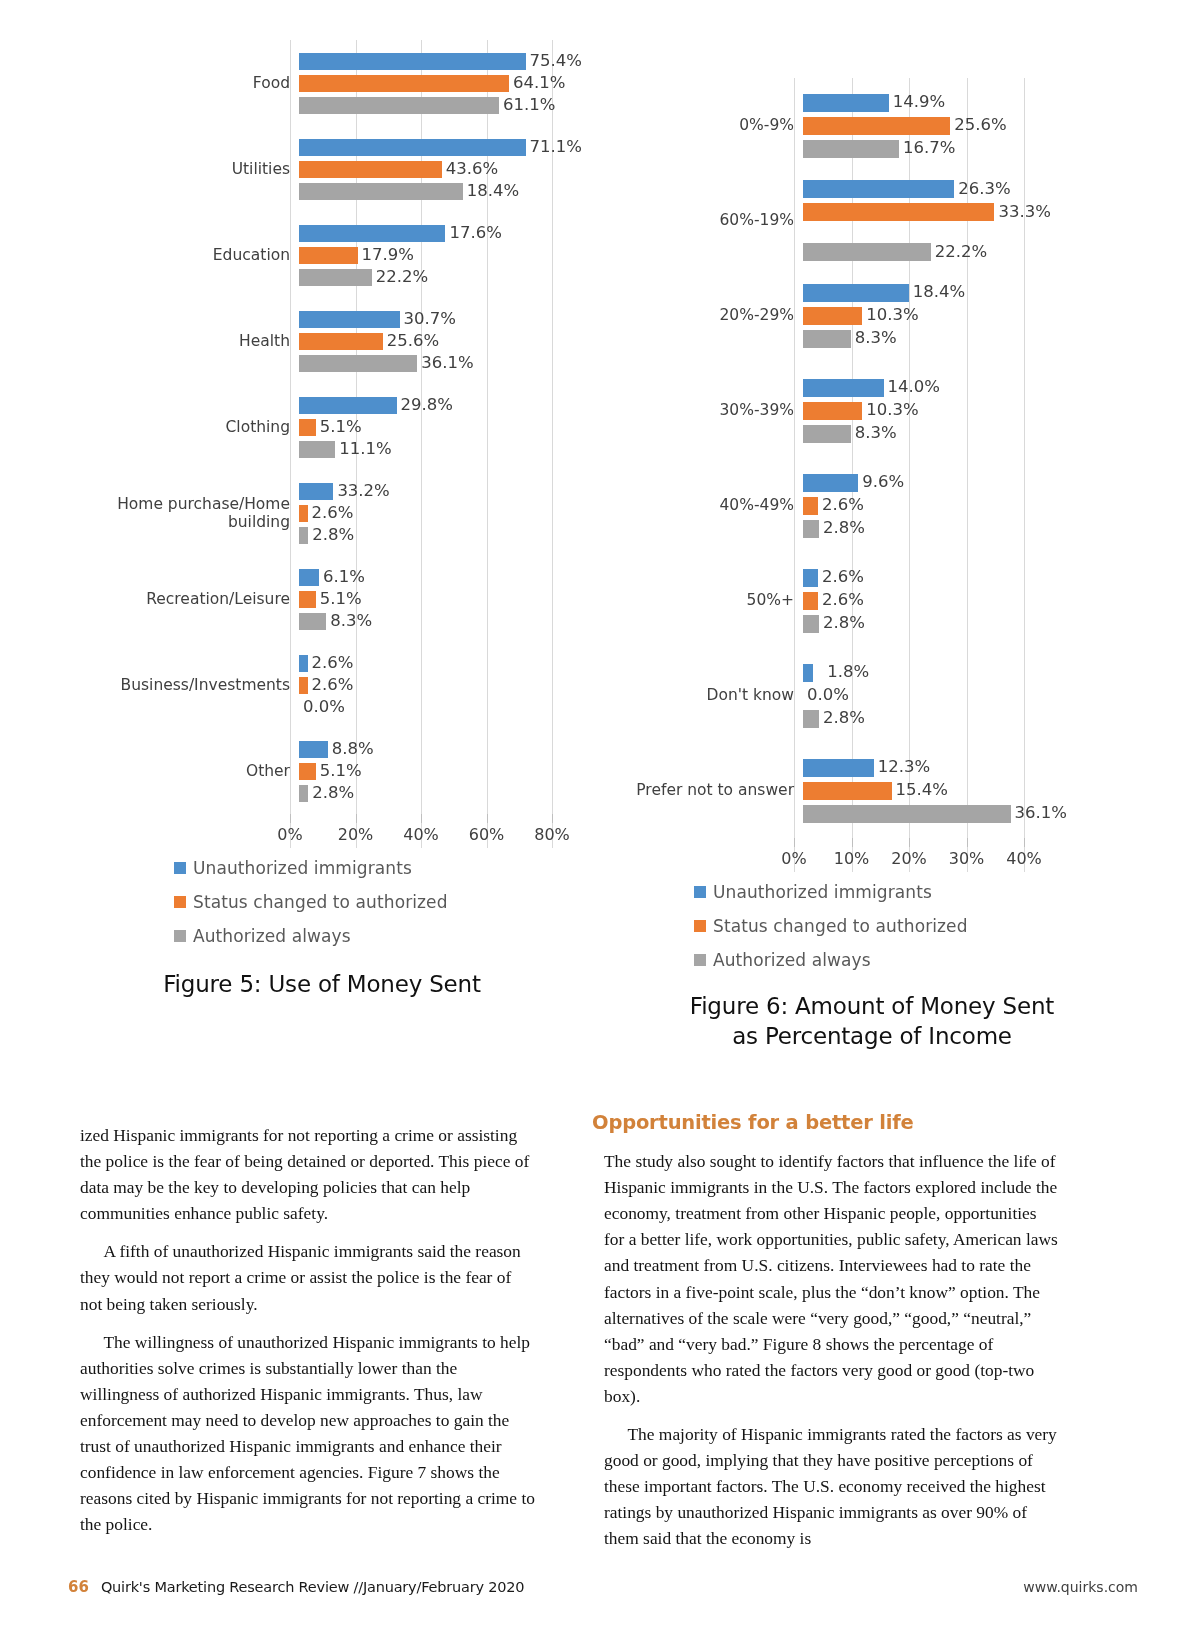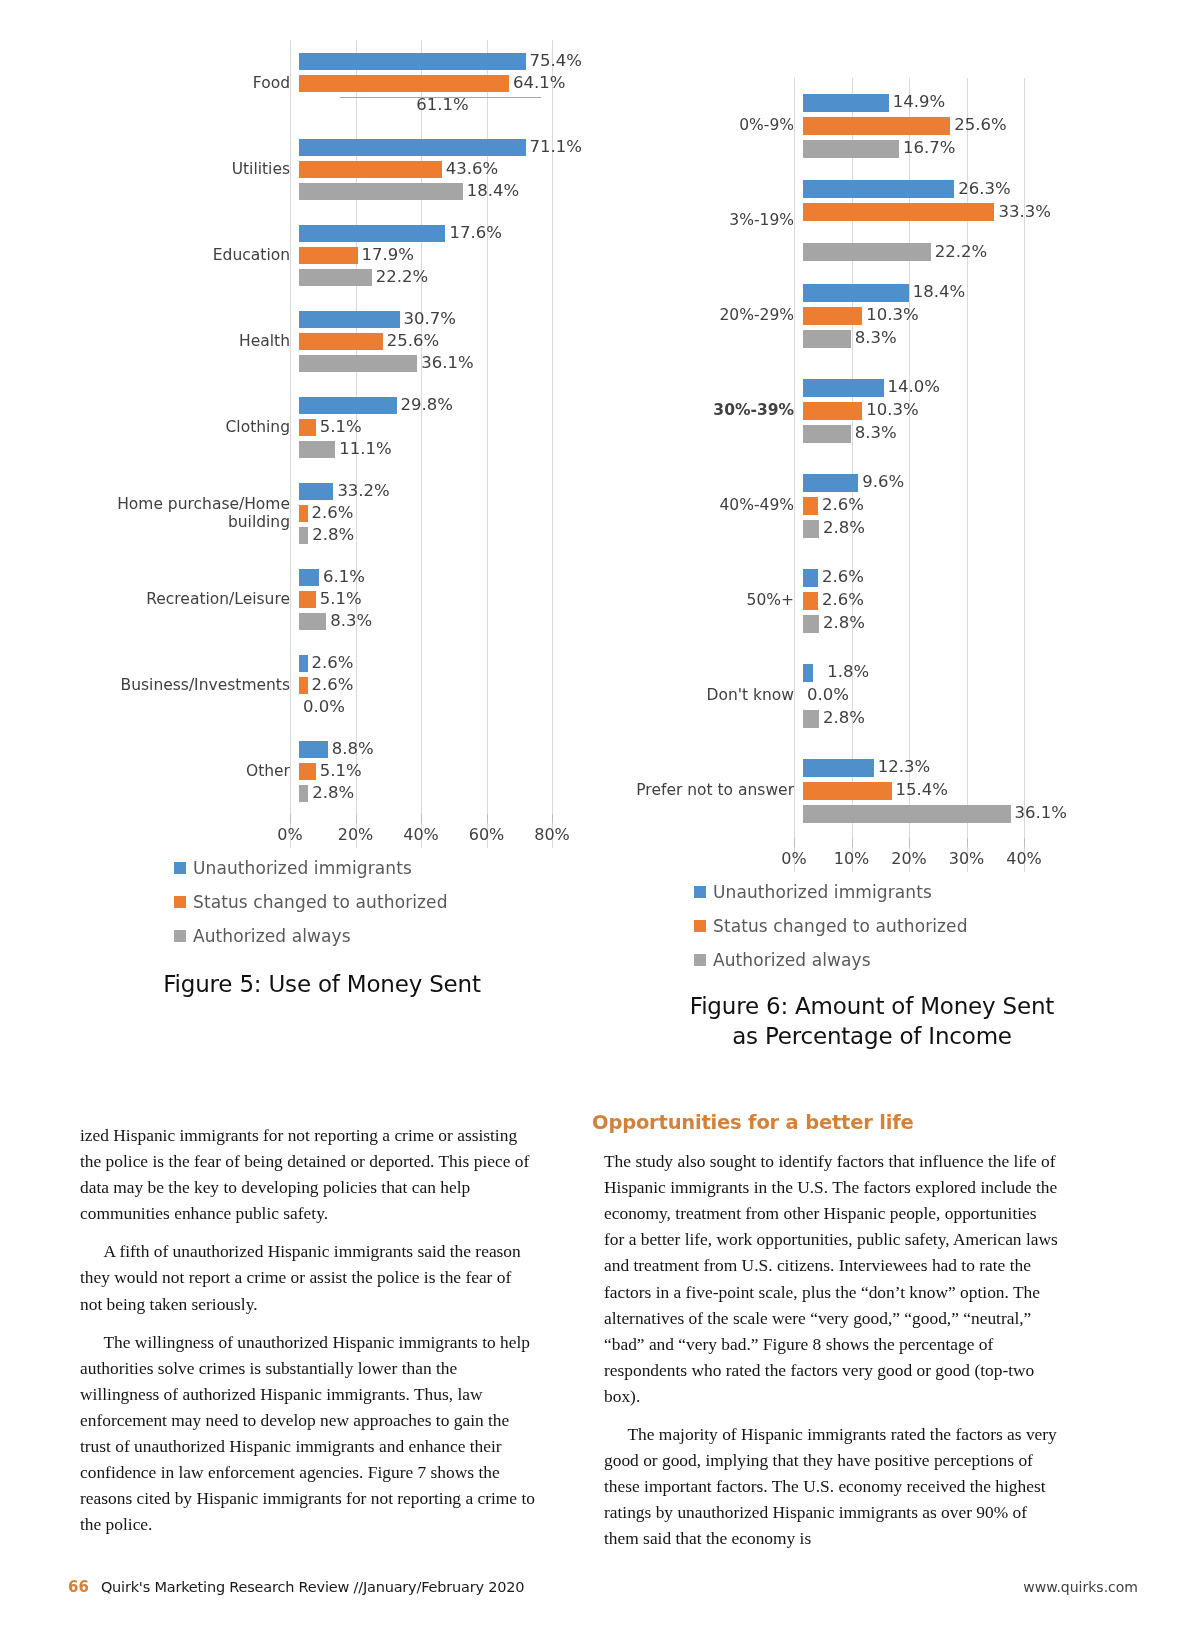--- a/index.html
+++ b/index.html
@@ -215,21 +215,21 @@
             <div class="cat-label" style="width: 228px;">Food</div>
             <div class="bars" style="width: 262px;">
               <div class="bar-wrap" style="height: 17px; margin-bottom: 5px;">
                 <div class="bar s0" style="width: 246.935px; height: 17px; background: rgb(78, 143, 204);"></div>
                 <div class="bar-val">75.4%</div>
               </div>
               <div class="bar-wrap" style="height: 17px; margin-bottom: 5px;">
                 <div class="bar s1" style="width: 209.927px; height: 17px; background: rgb(237, 125, 49);"></div>
                 <div class="bar-val">64.1%</div>
               </div>
-              <div class="bar-wrap" style="height: 17px; margin-bottom: 0px; flex-direction: column;">
+              <div class="bar-wrap" style="height: 17px; margin-bottom: 0px;">
                 <div class="bar s2" style="width: 200.102px; height: 17px; background: rgb(165, 165, 165);"></div>
                 <div class="bar-val">61.1%</div>
               </div>
             </div>
           </div>
           <div class="cat-row" style="height: 86px;">
             <div class="cat-label" style="width: 228px;">Utilities</div>
             <div class="bars" style="width: 262px;">
               <div class="bar-wrap" style="height: 17px; margin-bottom: 5px;">
                 <div class="bar s0" style="width: 232.852px; height: 17px; background: rgb(78, 143, 204);"></div>
@@ -416,21 +416,21 @@
                 <div class="bar s1" style="width: 147.2px; height: 18px; background: rgb(237, 125, 49);"></div>
                 <div class="bar-val">25.6%</div>
               </div>
               <div class="bar-wrap" style="height: 18px; margin-bottom: 0px;">
                 <div class="bar s2" style="width: 96.025px; height: 18px; background: rgb(165, 165, 165);"></div>
                 <div class="bar-val">16.7%</div>
               </div>
             </div>
           </div>
           <div class="cat-row" style="height: 95px;">
-            <div class="cat-label" style="width: 172px;">3%-19%</div>
+            <div class="cat-label" style="width: 172px;">60%-19%</div>
             <div class="bars" style="width: 230px;">
               <div class="bar-wrap" style="height: 18px; margin-bottom: 5px;">
                 <div class="bar s0" style="width: 151.225px; height: 18px; background: rgb(78, 143, 204);"></div>
                 <div class="bar-val">26.3%</div>
               </div>
               <div class="bar-wrap" style="height: 18px; margin-bottom: 22px;">
                 <div class="bar s1" style="width: 191.475px; height: 18px; background: rgb(237, 125, 49);"></div>
                 <div class="bar-val">33.3%</div>
               </div>
               <div class="bar-wrap" style="height: 18px; margin-bottom: 0px;">
@@ -450,21 +450,21 @@
                 <div class="bar s1" style="width: 59.225px; height: 18px; background: rgb(237, 125, 49);"></div>
                 <div class="bar-val">10.3%</div>
               </div>
               <div class="bar-wrap" style="height: 18px; margin-bottom: 0px;">
                 <div class="bar s2" style="width: 47.725px; height: 18px; background: rgb(165, 165, 165);"></div>
                 <div class="bar-val">8.3%</div>
               </div>
             </div>
           </div>
           <div class="cat-row" style="height: 95px;">
-            <div class="cat-label" style="width: 172px; font-weight: bold;">30%-39%</div>
+            <div class="cat-label" style="width: 172px;">30%-39%</div>
             <div class="bars" style="width: 230px;">
               <div class="bar-wrap" style="height: 18px; margin-bottom: 5px;">
                 <div class="bar s0" style="width: 80.5px; height: 18px; background: rgb(78, 143, 204);"></div>
                 <div class="bar-val">14.0%</div>
               </div>
               <div class="bar-wrap" style="height: 18px; margin-bottom: 5px;">
                 <div class="bar s1" style="width: 59.225px; height: 18px; background: rgb(237, 125, 49);"></div>
                 <div class="bar-val">10.3%</div>
               </div>
               <div class="bar-wrap" style="height: 18px; margin-bottom: 0px;">

